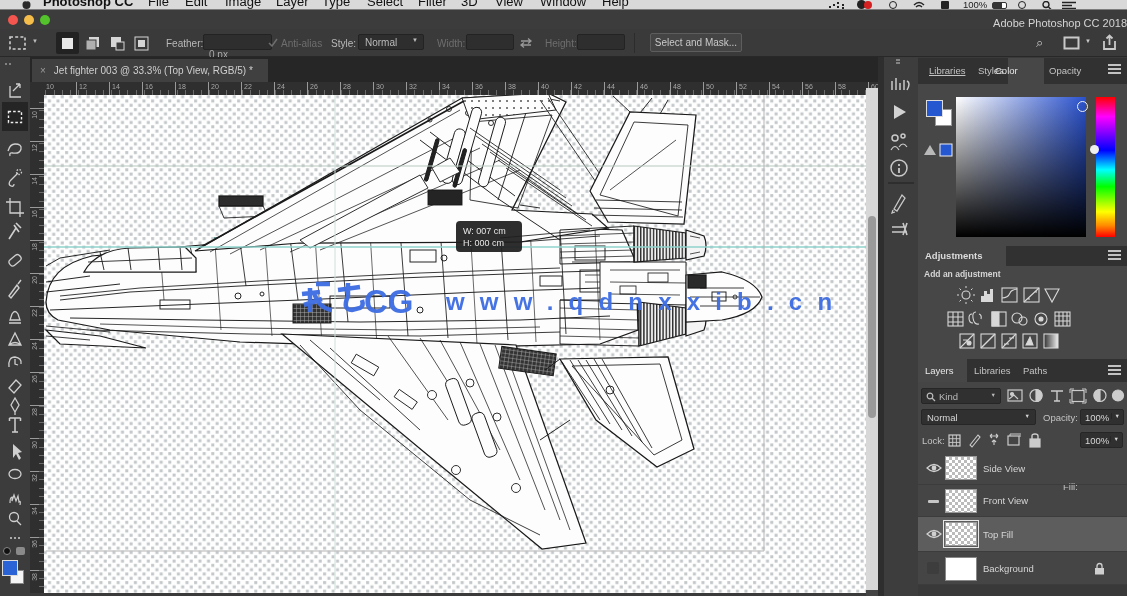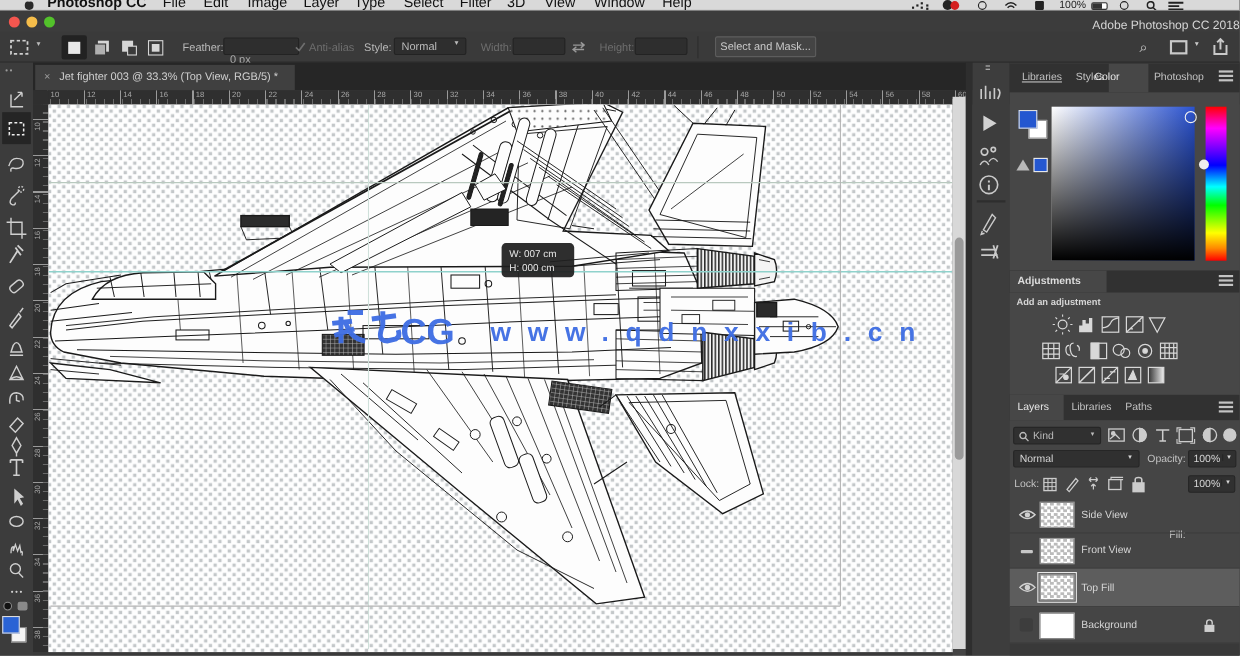--- a/index.html
+++ b/index.html
@@ -432,21 +432,21 @@
   </g>
 </svg>
 </div>
 <div class="abs" id="rpanel">
 
   <div class="ptabbar" style="left:0;top:1px;">
     <div class="ptab on" style="left:90px;width:36px;"></div>
     <span class="abs" style="left:11px;top:7px;text-decoration:underline;">Libraries</span>
     <span class="abs" style="left:60px;top:7px;">Styles</span>
     <span class="abs" style="left:77px;top:7px;color:#e8e8e8;">Color</span>
-    <span class="abs" style="left:131px;top:7px;">Photoshop</span>
+    <span class="abs" style="left:131px;top:7px;">Opacity</span>
     <div class="hamb"></div>
   </div>
   <div class="pcontent" style="left:0;top:27px;height:162px;">
     <div class="abs" style="left:17px;top:25px;width:17px;height:17px;background:#fff;border:1px solid #999;"></div>
     <div class="abs" style="left:8px;top:16px;width:17px;height:17px;background:#2457d0;border:1px solid #ddd;"></div>
     <svg class="abs" style="left:5px;top:58px;" width="32" height="16">
           <path d="M1 13 L7 3 L13 13 Z" fill="#b9b9b9"></path>
           <rect x="17" y="2" width="12" height="12" fill="#2457d0" stroke="#eee"></rect>
         </svg>
     <div class="abs" style="left:38px;top:13px;width:130px;height:140px;background:linear-gradient(to bottom,rgba(0,0,0,0) 0%,#000 100%),linear-gradient(to right,#ffffff,#2a52cf);"></div>

